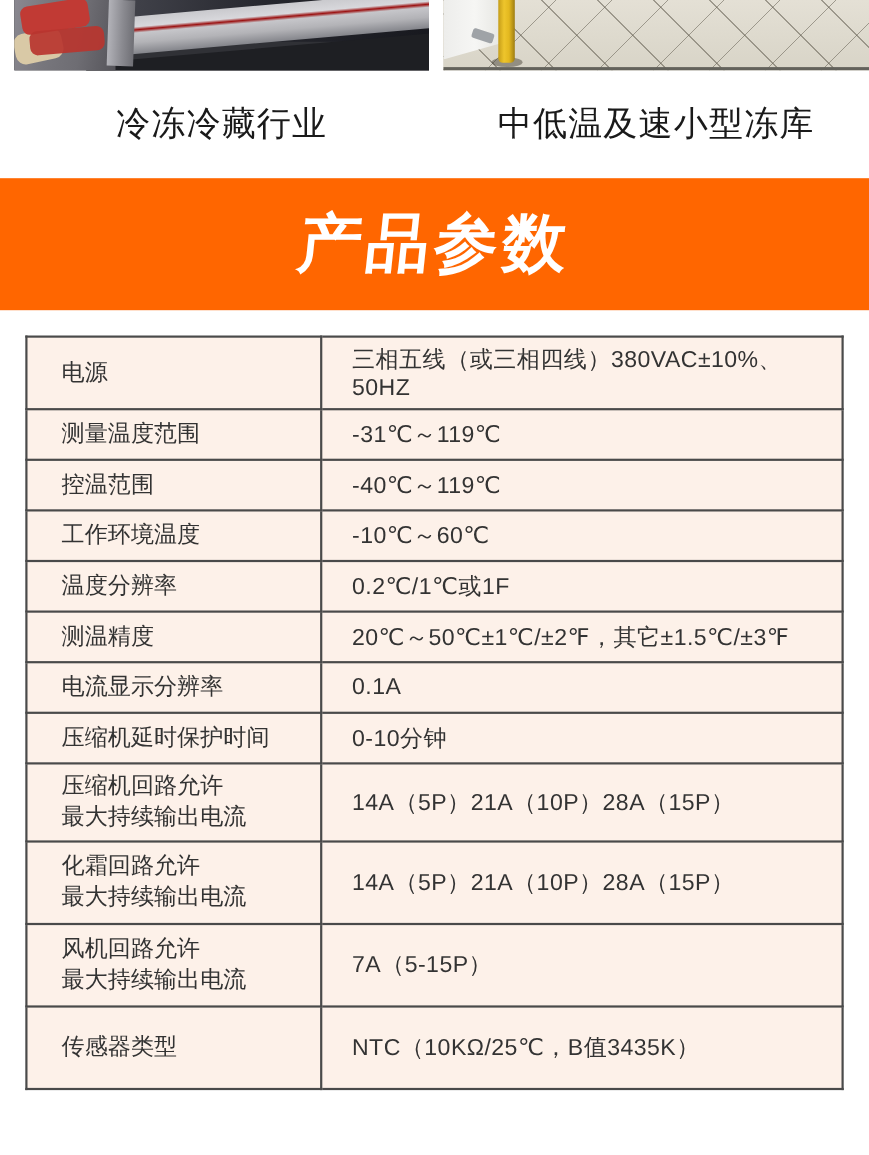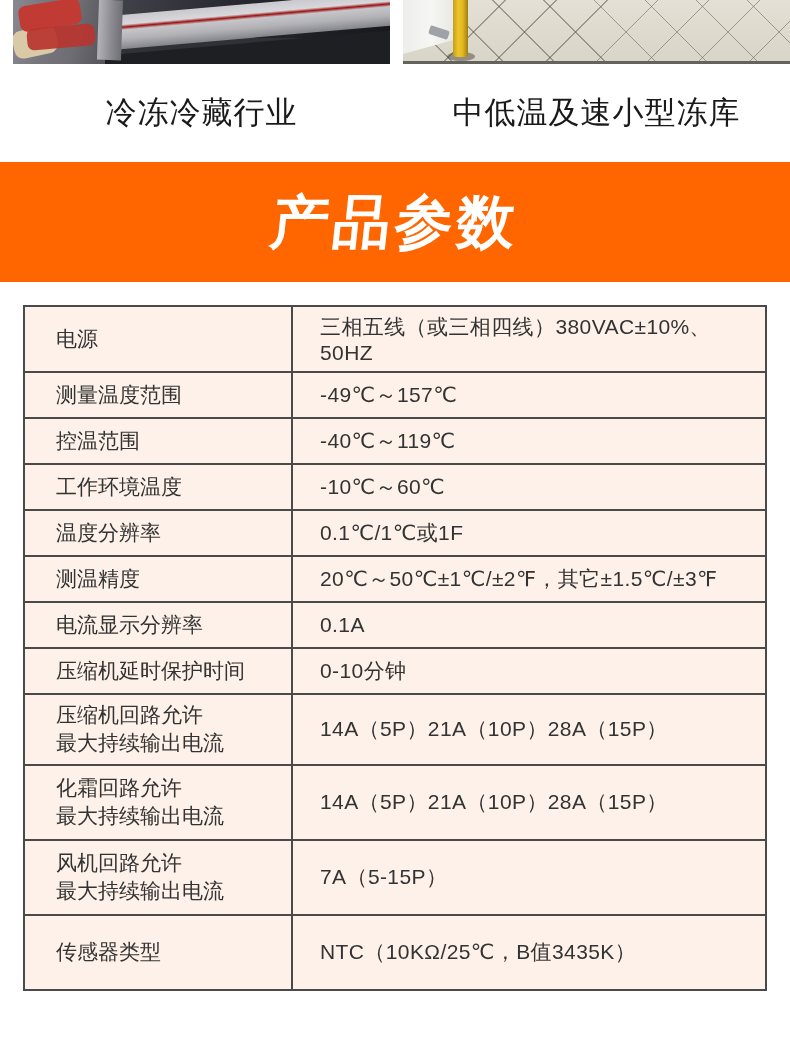--- a/index.html
+++ b/index.html
@@ -206,33 +206,33 @@
   </header>
 
   <table class="spec-table">
     <tbody id="spec-tbody">
         <tr class="spec-row">
     <td class="spec-label">电源</td>
     <td class="spec-value">三相五线（或三相四线）380VAC±10%、50HZ</td>
   </tr>
         <tr class="spec-row">
     <td class="spec-label">测量温度范围</td>
-    <td class="spec-value">-49℃～157℃</td>
+    <td class="spec-value">-31℃～119℃</td>
   </tr>
         <tr class="spec-row">
     <td class="spec-label">控温范围</td>
     <td class="spec-value">-40℃～119℃</td>
   </tr>
         <tr class="spec-row">
     <td class="spec-label">工作环境温度</td>
     <td class="spec-value">-10℃～60℃</td>
   </tr>
         <tr class="spec-row">
     <td class="spec-label">温度分辨率</td>
-    <td class="spec-value">0.1℃/1℃或1F</td>
+    <td class="spec-value">0.2℃/1℃或1F</td>
   </tr>
         <tr class="spec-row">
     <td class="spec-label">测温精度</td>
     <td class="spec-value">20℃～50℃±1℃/±2℉，其它±1.5℃/±3℉</td>
   </tr>
         <tr class="spec-row">
     <td class="spec-label">电流显示分辨率</td>
     <td class="spec-value">0.1A</td>
   </tr>
         <tr class="spec-row">

